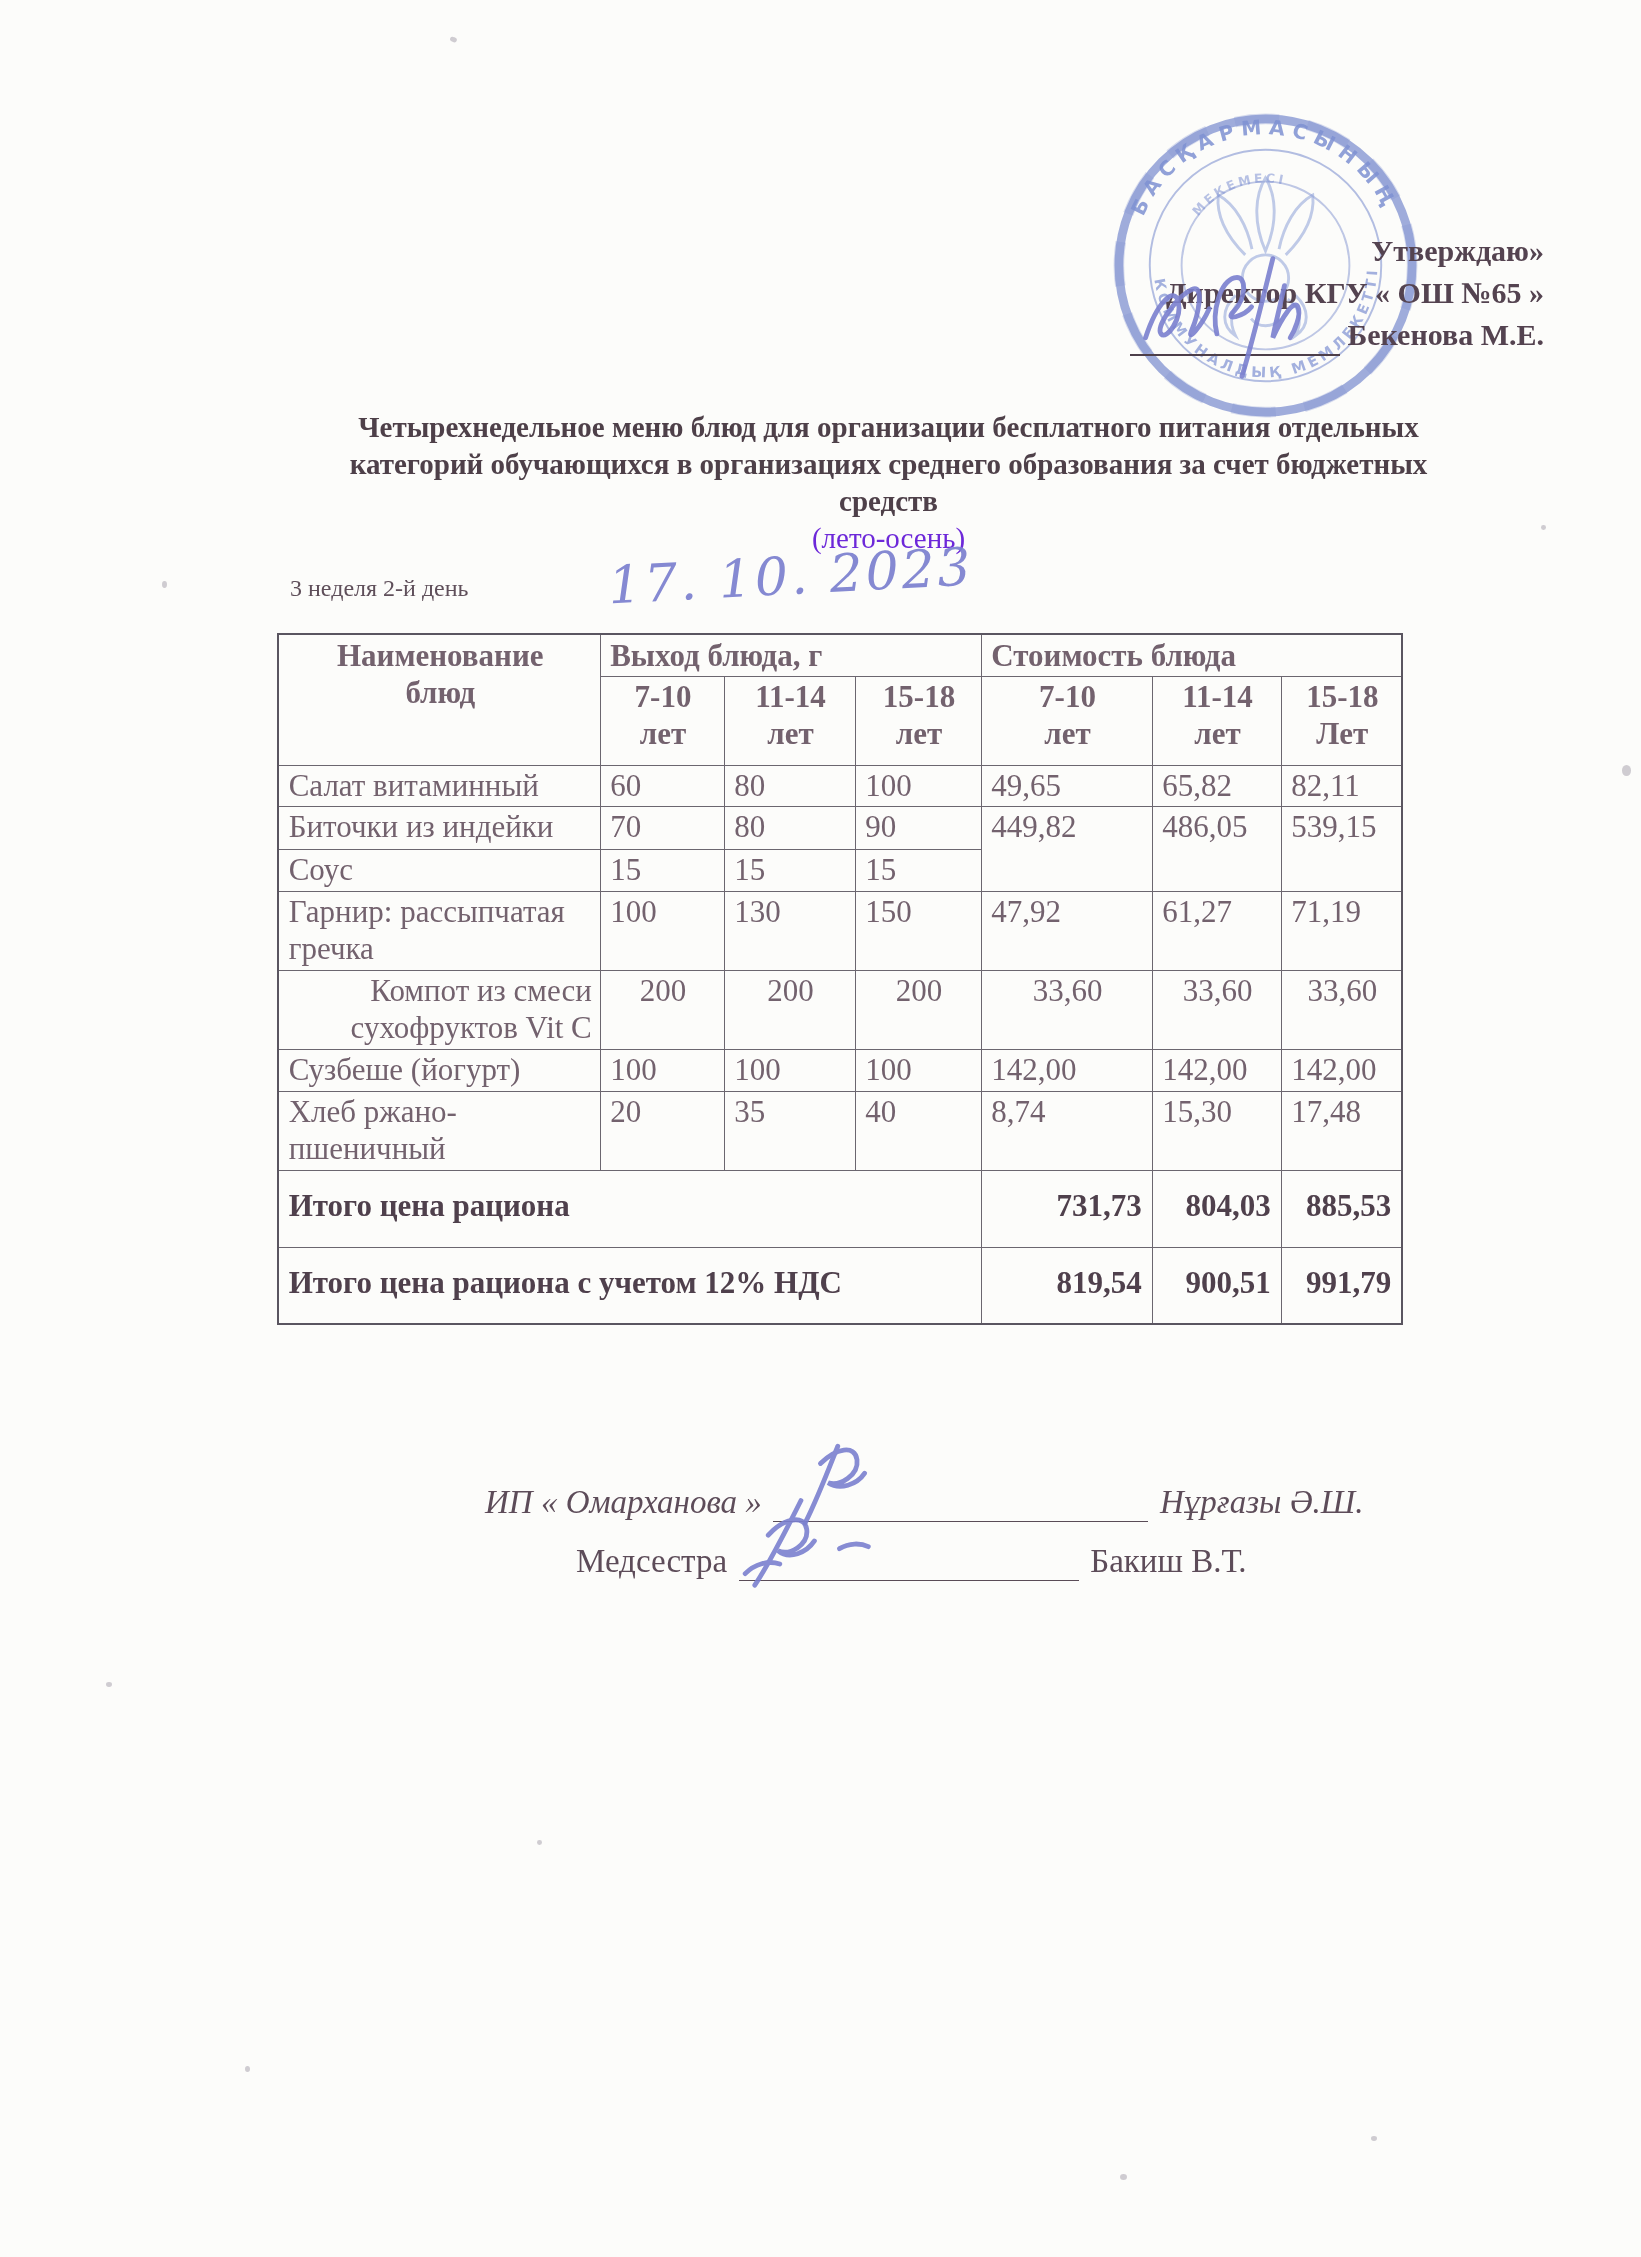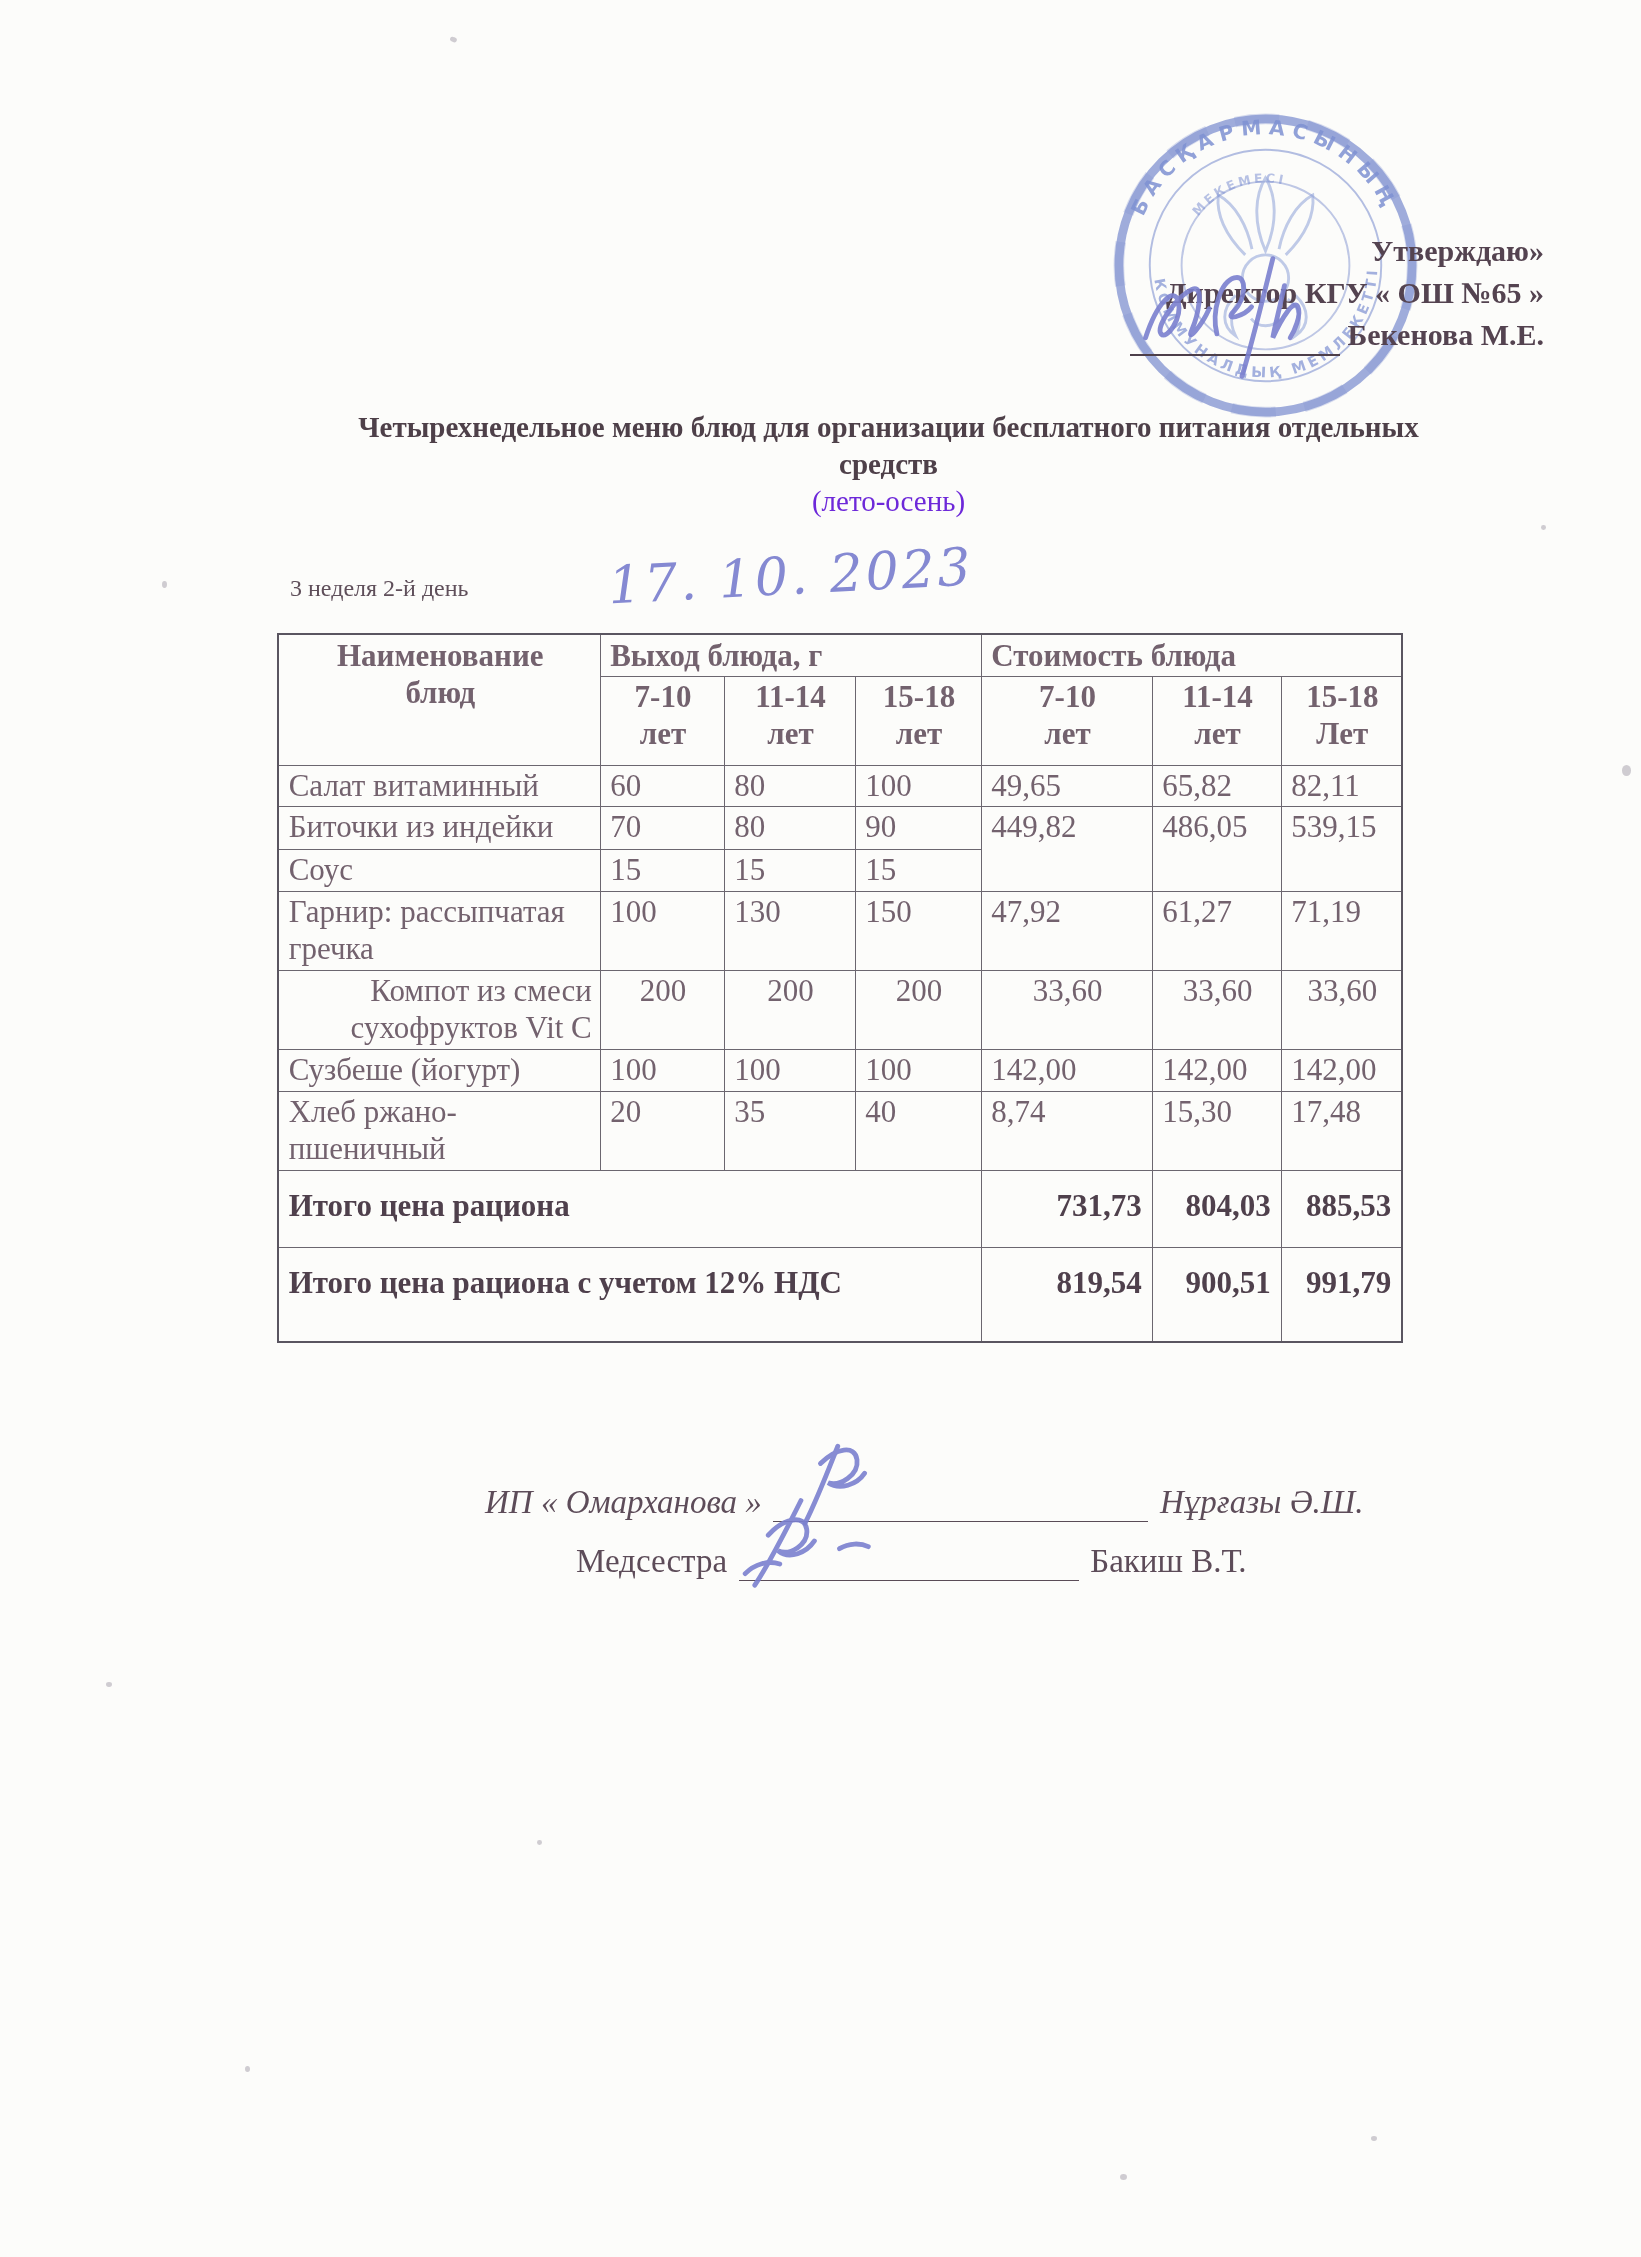--- a/index.html
+++ b/index.html
@@ -120,20 +120,21 @@
   <g fill="none" stroke="#7b80cf" stroke-width="5" stroke-linecap="round" opacity="0.9">
     <path d="M18,92 C30,55 48,38 52,55 C56,72 40,95 34,88 C28,80 52,48 66,42 C80,36 72,70 66,84 C60,98 76,80 84,62"></path>
     <path d="M92,88 C86,64 96,34 110,30 C124,26 122,52 110,64 C98,76 120,70 128,60"></path>
     <path d="M150,10 C140,50 128,100 118,132"></path>
     <path d="M162,38 C158,58 152,80 150,92 C160,70 172,52 176,60 C180,68 172,86 168,92"></path>
   </g>
 </svg>
 
 <div class="title-block">
   <div class="tline">Четырехнедельное меню блюд для организации бесплатного питания отдельных</div>
+  <div class="tline">категорий обучающихся в организациях среднего образования за счет бюджетных</div>
   <div class="tline">средств</div>
   <div class="tline subtitle">(лето-осень)</div>
 </div>
 
 <div class="week-label">3 неделя 2-й день</div>
 <div class="hand-date">17. 10. 2023</div>
 
 <table class="menu">
   <colgroup>
     <col style="width:322px">
@@ -238,21 +239,21 @@
     <td>8,74</td>
     <td>15,30</td>
     <td>17,48</td>
   </tr>
   <tr style="height:77px" class="total-row">
     <td colspan="4">Итого цена рациона</td>
     <td class="val">731,73</td>
     <td class="val">804,03</td>
     <td class="val">885,53</td>
   </tr>
-  <tr style="height:95px" class="total-row">
+  <tr style="height:77px" class="total-row">
     <td colspan="4">Итого цена рациона с учетом 12% НДС</td>
     <td class="val">819,54</td>
     <td class="val">900,51</td>
     <td class="val">991,79</td>
   </tr>
   </tbody>
 </table>
 
 <div class="footer-line fl1">
   <span>ИП « Омарханова »</span>

